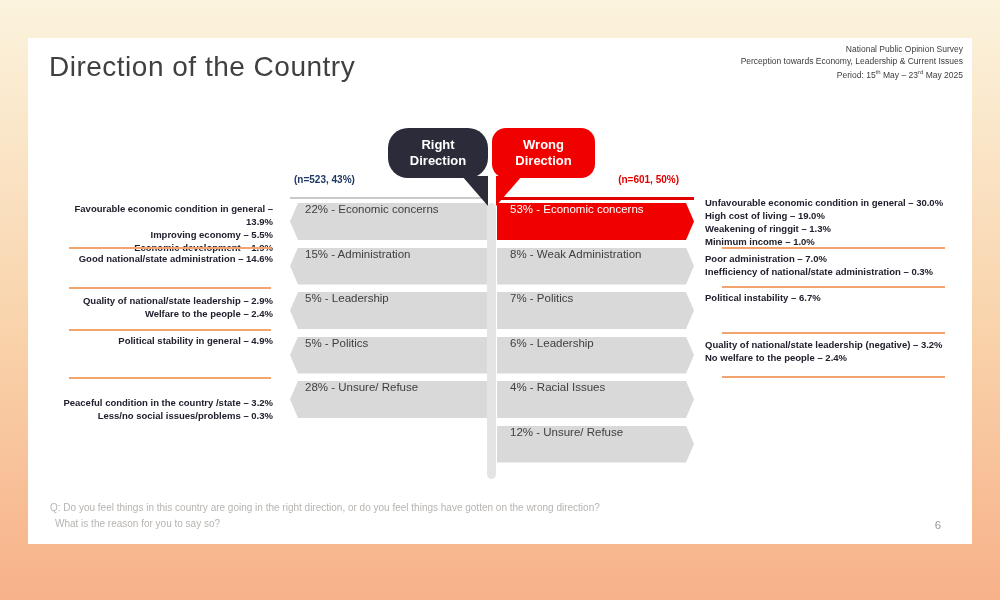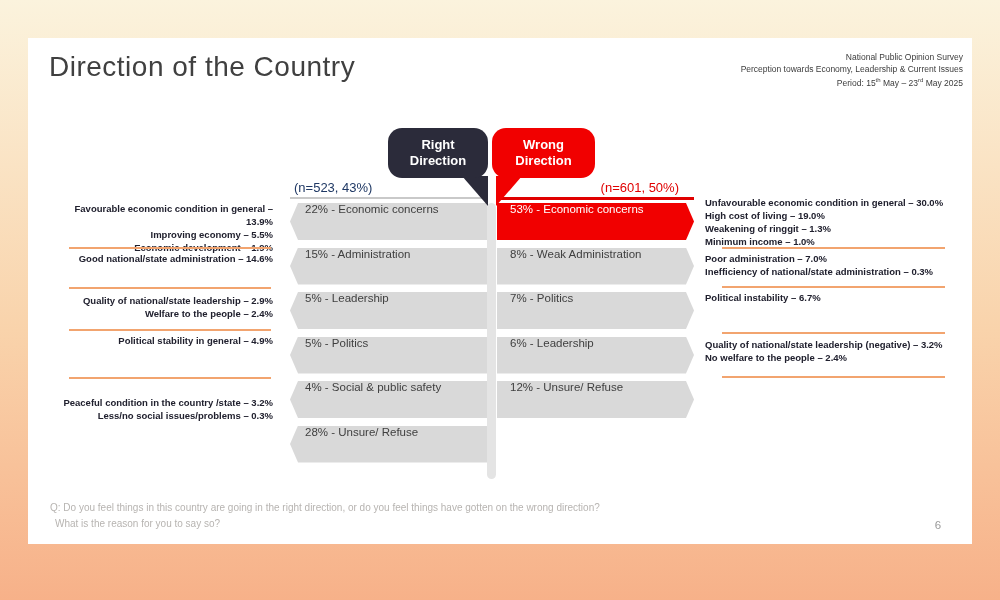--- a/index.html
+++ b/index.html
@@ -8,40 +8,40 @@
     font-family:"Liberation Sans", sans-serif;
     background:linear-gradient(180deg,#fbf3dd 0%,#f9d3ab 55%,#f7b189 100%);
     position:relative;
   }
   .slide {
     position:absolute; left:28px; top:38px; width:944px; height:506px;
     background:#ffffff;
   }
   .header-info {
     position:absolute; right:9px; top:6px; text-align:right;
-    font-size:8.5px; line-height:11.5px; color:#3c3c3c;margin-top:8px;
+    font-size:8.5px; line-height:11.5px; color:#3c3c3c;
   }
   .header-info sup { font-size:6px; }
   .page-title {
     position:absolute; left:21px; top:13px;
     font-size:28px; color:#404040; font-weight:400; letter-spacing:0.5px;
   }
   
   .bubble {
     position:absolute; top:90px; height:50px; border-radius:14px;
     color:#fff; font-weight:bold; font-size:13px; line-height:16px;
     text-align:center; padding-top:9px; z-index:3;
   }
-  .bubble-dark { left:360px; width:100px; background:#2b2b3a; }
+  .bubble-dark { left:360px; width:100px; background:#2b2b3a;border-radius:20px; }
   .bubble-red  { left:464px; width:103px; background:#f10000; }
   .tail { position:absolute; width:0; height:0; top:138px; z-index:2; }
   .tail-dark { left:434px; border-top:30px solid #2b2b3a; border-left:26px solid transparent; }
   .tail-red  { left:468px; border-top:30px solid #f10000; border-right:26px solid transparent; }
   
-  .n-label { position:absolute; top:142px; font-size:13px; font-weight:normal; }
+  .n-label { position:absolute; top:136px; font-size:10px; font-weight:bold; }
   .n-left  { left:266px; color:#1f3864; }
   .n-right { left:469px; width:182px; text-align:right; color:#e00000; }
   .rule { position:absolute; top:159px; height:2px; }
   .rule-left  { left:262px; width:197px; background:#c9c9c9; height:1.5px; }
   .rule-right { left:469px; width:197px; background:#e00000; height:2.5px; }
   
   .bars { position:absolute; top:165px; width:197px; }
   .bars-left  { left:262px; }
   .bars-right { left:469px; }
   .bar {
@@ -111,39 +111,39 @@
     <div class="bar">
         <span>15% - Administration</span>
       </div>
     <div class="bar">
         <span>5% - Leadership</span>
       </div>
     <div class="bar">
         <span>5% - Politics</span>
       </div>
     <div class="bar">
-        <span>4% - Social &amp; public safety</span>
-      </div>
-    <div class="bar">
         <span>28% - Unsure/ Refuse</span>
       </div>
   </div>
 
   <div class="bars bars-right">
     <div class="bar bar-red">
         <span>53% - Economic concerns</span>
       </div>
     <div class="bar">
         <span>8% - Weak Administration</span>
       </div>
     <div class="bar">
         <span>7% - Politics</span>
       </div>
     <div class="bar">
         <span>6% - Leadership</span>
+      </div>
+    <div class="bar">
+        <span>4% - Racial Issues</span>
       </div>
     <div class="bar">
         <span>12% - Unsure/ Refuse</span>
       </div>
   </div>
 
   <div class="ann-col-left">
     <div class="ann ann-left" style="top:164px">
       <div>Favourable economic condition in general – 13.9%</div>
       <div>Improving economy – 5.5%</div>

